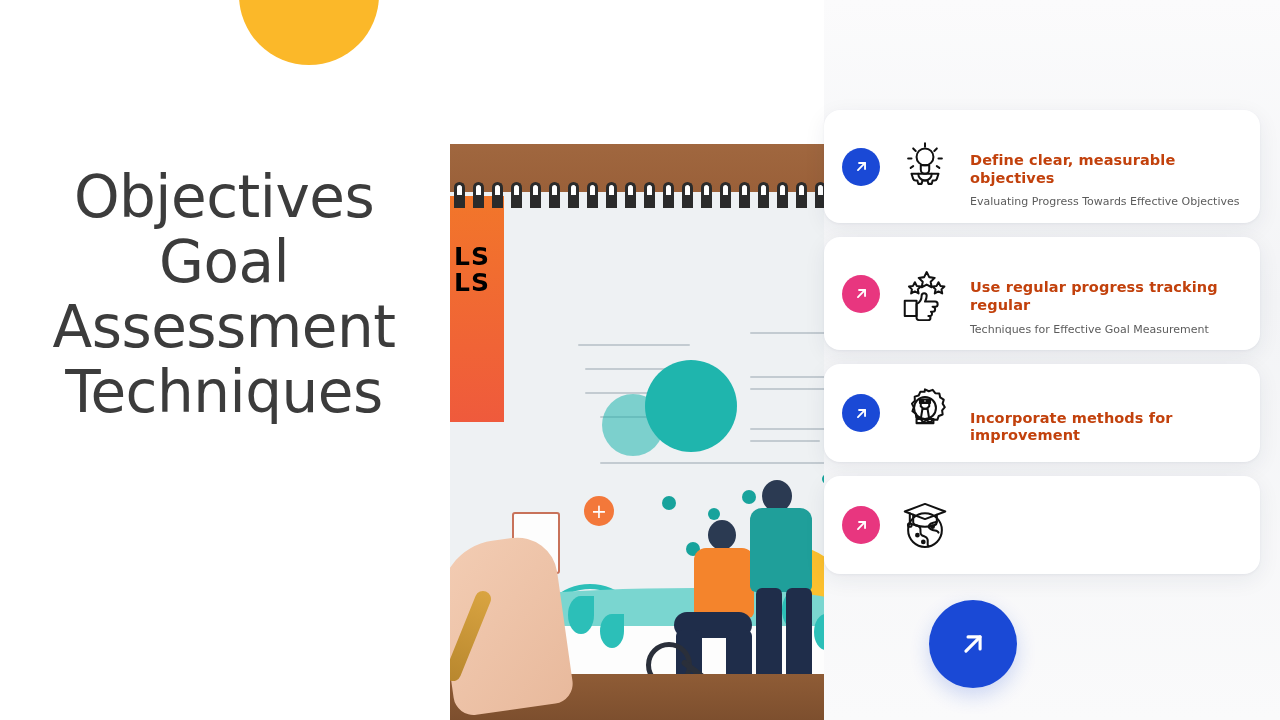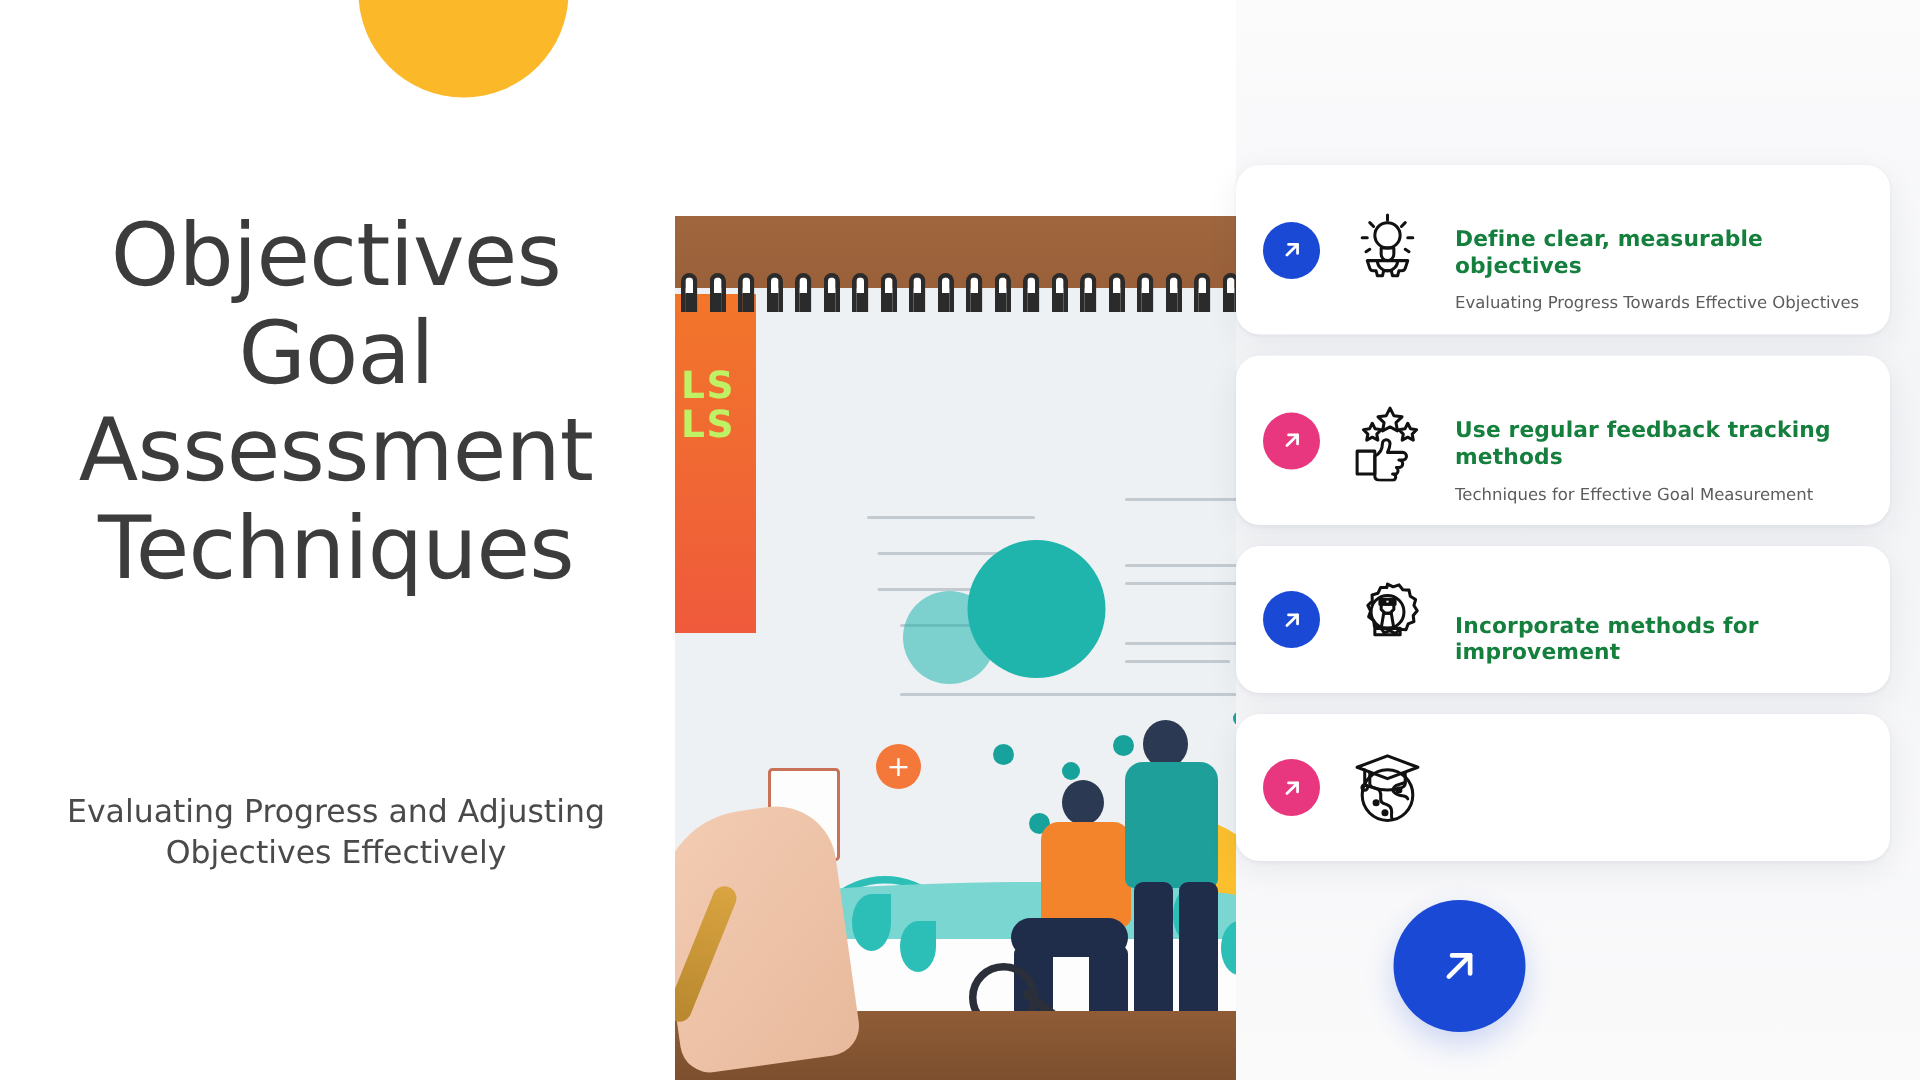--- a/index.html
+++ b/index.html
@@ -89,21 +89,21 @@
     position: absolute; left: 0; right: 0; top: 48px; bottom: 46px;
     background: #eef1f3;
   }
   .pf-orange-tab {
     position: absolute; left: 0; top: 52px;
     width: 54px; height: 226px;
     background: linear-gradient(#f2762a, #ef5a3c);
   }
   .pf-tab-text {
     position: absolute; left: 4px; top: 100px;
-    color: #bef264; font-weight: 700; font-size: 25px; line-height: 1.05;
+    color: #000000; font-weight: 700; font-size: 25px; line-height: 1.05;
     letter-spacing: 1px;
   }
   .pf-spiral {
     position: absolute; left: 0; right: 0; top: 38px; height: 26px;
     display: flex; gap: 8px; padding-left: 4px;
   }
   .pf-ring {
     width: 11px; height: 26px;
     border: 3px solid #2b2b2b;
     border-top-left-radius: 9px; border-top-right-radius: 9px;
@@ -245,21 +245,21 @@
   .card-icon {
     flex: 0 0 auto;
     width: 58px; height: 58px;
     display: flex; align-items: center; justify-content: center;
   }
   .card-icon svg { width: 54px; height: 54px; display: block; }
   .card-text { flex: 1 1 auto; min-width: 0; }
   .card-title {
     font-size: 14.5px;
     font-weight: 700;
-    color: #15803d;
+    color: #c2410c;
     line-height: 1.22;
     letter-spacing: .1px;
     margin-top: 28px;
   }
   .card-sub {
     margin-top: 8px;
     font-size: 11px;
     font-weight: 400;
     color: #5c5c5c;
     line-height: 1.25;
@@ -281,21 +281,20 @@
 <body>
 
 <div class="slide">
 
   <div class="deco-yellow-circle"></div>
   <div class="deco-blue-circle-right" style="background: rgb(26, 73, 214);"></div>
   <div class="deco-dots"></div>
 
   <div class="left-col">
     <h1 class="page-title">Objectives Goal Assessment Techniques</h1>
-    <p class="page-subtitle">Evaluating Progress and Adjusting Objectives Effectively</p>
   </div>
 
   <div class="photo-frame">
     <div class="photo-inner">
       <div class="pf-desk-top"></div>
       <div class="pf-page"></div>
       <div class="pf-orange-tab"></div>
       <div class="pf-tab-text">
         <div>LS</div>
         <div>LS</div>
@@ -435,21 +434,21 @@
       <div class="card-icon">
         <svg viewBox="0 0 64 64" fill="none" stroke="#111" stroke-width="2.4" stroke-linecap="round" stroke-linejoin="round">
           <path d="M34 6 l3 6 6.5 .9 -4.8 4.6 1.2 6.5 -5.9-3.1 -5.9 3.1 1.2-6.5 -4.8-4.6 6.5-.9 z"></path>
           <path d="M20 18 l2.2 4.4 4.8 .7 -3.5 3.4 .9 4.8 -4.4-2.3 -4.4 2.3 .9-4.8 -3.5-3.4 4.8-.7 z"></path>
           <path d="M48 18 l2.2 4.4 4.8 .7 -3.5 3.4 .9 4.8 -4.4-2.3 -4.4 2.3 .9-4.8 -3.5-3.4 4.8-.7 z"></path>
           <rect x="8" y="40" width="14" height="18"></rect>
           <path d="M22 44 c4-2 6-6 6-10 a3 3 0 0 1 6 0 c0 3-1 5-2 7 h12 a3 3 0 0 1 0 6 h-3 a3 3 0 0 1 0 6 h-2 a3 3 0 0 1 0 5 h-3 a2.5 2.5 0 0 1 0 5 h-9 c-3 0-5-1-5-3 z"></path>
         </svg>
       </div>
       <div class="card-text">
-        <div class="card-title">Use regular feedback tracking methods</div>
+        <div class="card-title">Use regular progress tracking regular</div>
         <div class="card-sub">Techniques for Effective Goal Measurement</div>
       </div>
     </div>
 
     <div class="card">
       <div class="card-arrow blue" style="background: rgb(26, 73, 214);">
         <svg viewBox="0 0 24 24" fill="none" stroke="currentColor" stroke-width="2.6" stroke-linecap="round" stroke-linejoin="round">
           <path d="M7 17 L17 7"></path>
             <path d="M8.5 7 H17 V15.5"></path>
         </svg>

